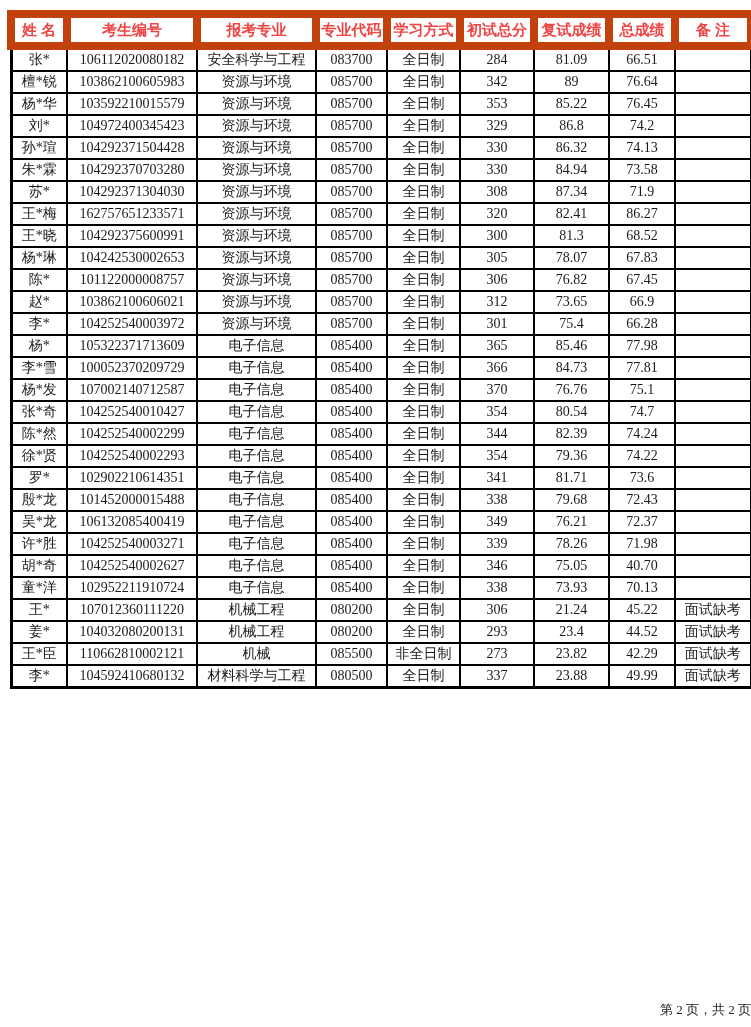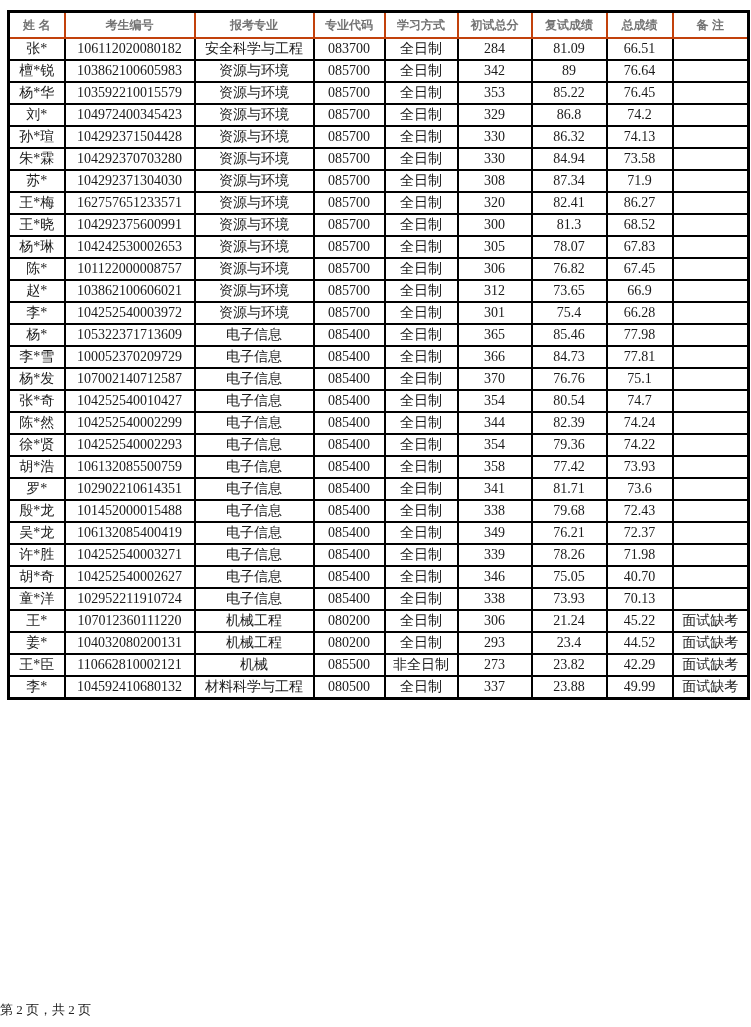--- a/index.html
+++ b/index.html
@@ -24,24 +24,24 @@
     left: 7px;
     top: 10px;
     width: 740px;
     border-collapse: collapse;
     table-layout: fixed;
     border: 3px solid #000000;
   }
   table.score-table th {
     font-family: "Liberation Sans", "DejaVu Sans", sans-serif;
     font-weight: bold;
-    font-size: 12px;
-    color: #737373;
+    font-size: 15px;
+    color: #ef4444;
     height: 24px;
-    border: 2px solid #c2410c;
+    border: 8px solid #c2410c;
     padding: 0;
     text-align: center;
     white-space: nowrap;
     overflow: hidden;
   }
   table.score-table td {
     font-family: "Liberation Serif", "DejaVu Serif", serif;
     font-size: 14px;
     color: #1a1a1a;
     height: 20px;
@@ -49,21 +49,21 @@
     padding: 0;
     text-align: center;
     white-space: nowrap;
     overflow: hidden;
   }
   .page-footer {
     position: absolute;
     top: 1001px;
     left: 0;
     width: 100%;
-    text-align: left;
+    text-align: right;
     font-family: "Liberation Serif", "DejaVu Serif", serif;
     font-size: 13px;
     color: #222222;
   }
 </style>
 </head>
 <body>
 
 <div class="page">
   <table class="score-table">
@@ -295,31 +295,20 @@
           <td>104252540002293</td>
           <td>电子信息</td>
           <td>085400</td>
           <td>全日制</td>
           <td>354</td>
           <td>79.36</td>
           <td>74.22</td>
           <td></td>
         </tr>
         <tr>
-          <td>胡*浩</td>
-          <td>106132085500759</td>
-          <td>电子信息</td>
-          <td>085400</td>
-          <td>全日制</td>
-          <td>358</td>
-          <td>77.42</td>
-          <td>73.93</td>
-          <td></td>
-        </tr>
-        <tr>
           <td>罗*</td>
           <td>102902210614351</td>
           <td>电子信息</td>
           <td>085400</td>
           <td>全日制</td>
           <td>341</td>
           <td>81.71</td>
           <td>73.6</td>
           <td></td>
         </tr>

